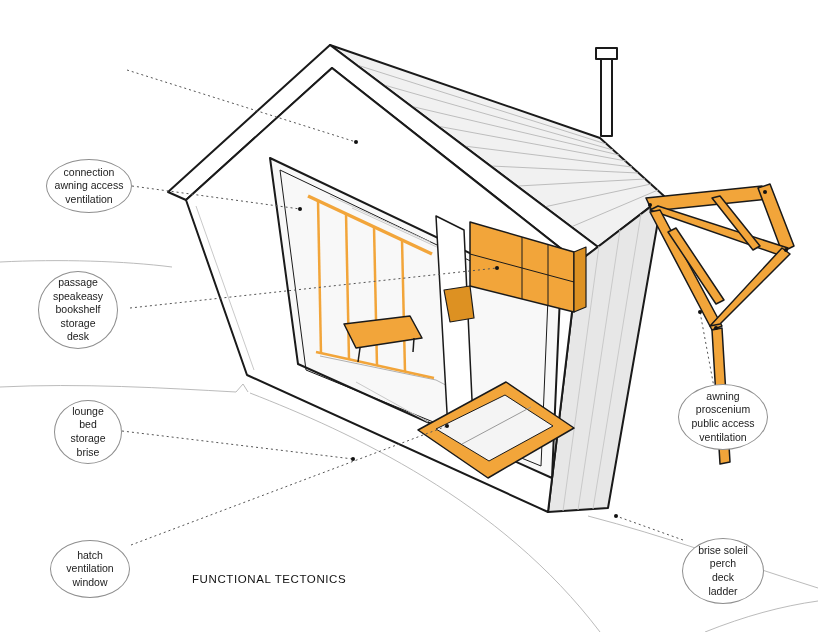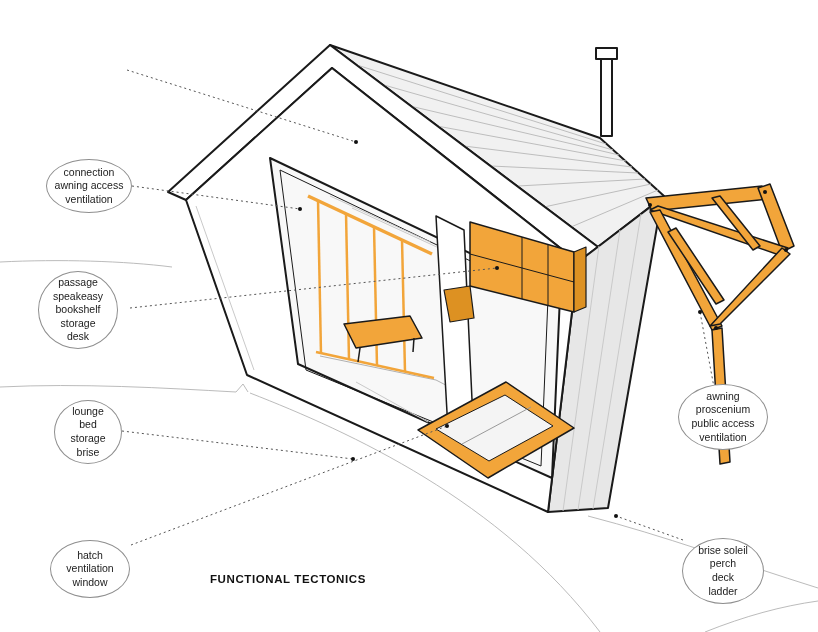--- a/index.html
+++ b/index.html
@@ -9,22 +9,22 @@
   svg.drawing { position:absolute; left:0; top:0; }
 
   .callout {
     position:absolute; border:1px solid #8f8f8f; border-radius:50%;
     background:#fff; display:flex; align-items:center; justify-content:center;
     text-align:center; font-size:10.5px; line-height:1.3; color:#1a1a1a;
   }
   .callout span { white-space:pre-line; }
 
   .title {
-    position:absolute; left:210px; top:573px; font-size:11.5px;
-    letter-spacing:0.6px; color:#111;font-weight:bold;
+    position:absolute; left:192px; top:573px; font-size:11.5px;
+    letter-spacing:0.6px; color:#111;
   }
 
   
   .ol     { fill:#ffffff; stroke:var(--line); stroke-width:2; stroke-linejoin:round; }
   .roof   { fill:#f1f1f1; stroke:var(--line); stroke-width:2; stroke-linejoin:round; }
   .wall   { fill:#e7e7e7; stroke:var(--line); stroke-width:2; stroke-linejoin:round; }
   .open   { fill:#f8f8f8; stroke:var(--line); stroke-width:2; stroke-linejoin:round; }
   .fa     { fill:var(--accent); stroke:var(--line); stroke-width:1.5; stroke-linejoin:round; }
   .fad    { fill:#dd9122; stroke:var(--line); stroke-width:1.2; stroke-linejoin:round; }
   .glass  { fill:#f4f4f4; stroke:var(--line); stroke-width:1; }

